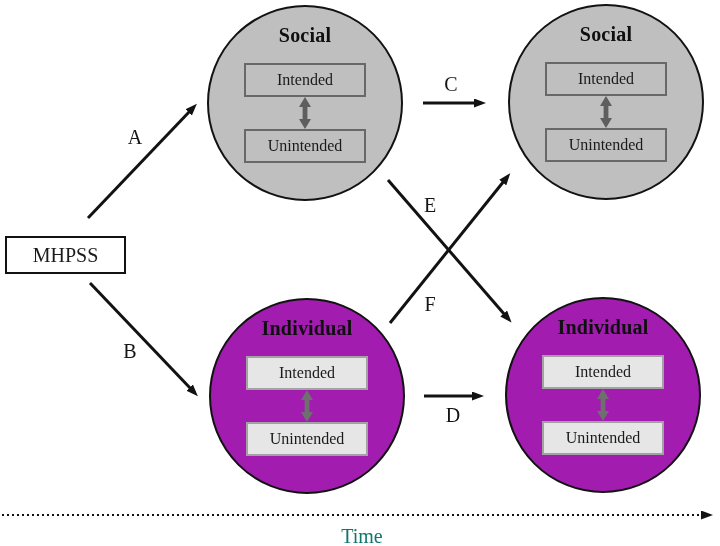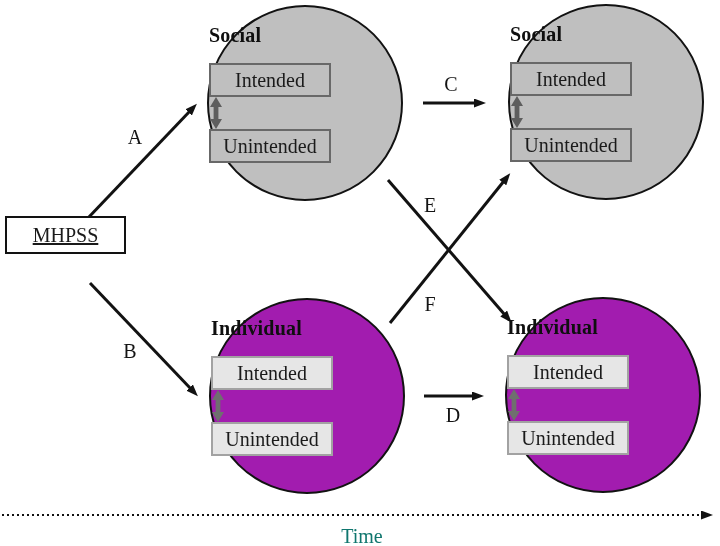--- a/index.html
+++ b/index.html
@@ -6,48 +6,47 @@
   .canvas {
     position:relative; width:720px; height:546px; background:#ffffff;
     font-family:"Liberation Serif","DejaVu Serif",serif; color:#1a1a1a;
     overflow:hidden;
   }
   .arrow-layer { position:absolute; left:0; top:0; width:720px; height:546px; }
 
   .circle {
     position:absolute; width:196px; height:196px; border-radius:50%;
     border:2.5px solid #121212; box-sizing:border-box;
-    display:flex; flex-direction:column; align-items:flex-start;
+    display:flex; flex-direction:column; align-items:center;
   }
   .circle.social     { background:#bfbfbf; }
   .circle.individual { background:#a21caf; }
 
   .circle-title {
     margin-top:17px; font-weight:700; font-size:20px; line-height:1.1;
     color:#0f0f0f; letter-spacing:0.2px;
   }
   .effect-box {
     width:122px; height:34px; box-sizing:border-box;
     display:flex; align-items:center; justify-content:center;
-    font-size:20px; line-height:1;
+    font-size:16px; line-height:1;
   }
   .box-intended { margin-top:17px; }
   .social .effect-box     { border:2px solid #686868; background:#bfbfbf; }
   .individual .effect-box { border:2px solid #a2a2a2; background:#e6e6e6; }
 
   .dbl-arrow { width:14px; height:32px; display:block; }
   .social .dbl-arrow path     { fill:#5e5e5e; }
   .individual .dbl-arrow path { fill:#6f6f6f; }
 
   .mhpss-box {
-    position:absolute; left:5px; top:216px; width:121px; height:38px;
+    position:absolute; left:5px; top:236px; width:121px; height:38px;
     box-sizing:border-box; border:2.5px solid #121212; background:#ffffff;
     display:flex; align-items:center; justify-content:center;
     font-size:20px;
-    text-decoration:underline;
   }
 
   .arrow-label {
     position:absolute; transform:translate(-50%,-50%);
     font-size:20px; line-height:1; color:#141414;
   }
   .time-label {
     position:absolute; left:362px; top:536px; transform:translate(-50%,-50%);
     font-size:20px; line-height:1; color:#0f766e;
   }

